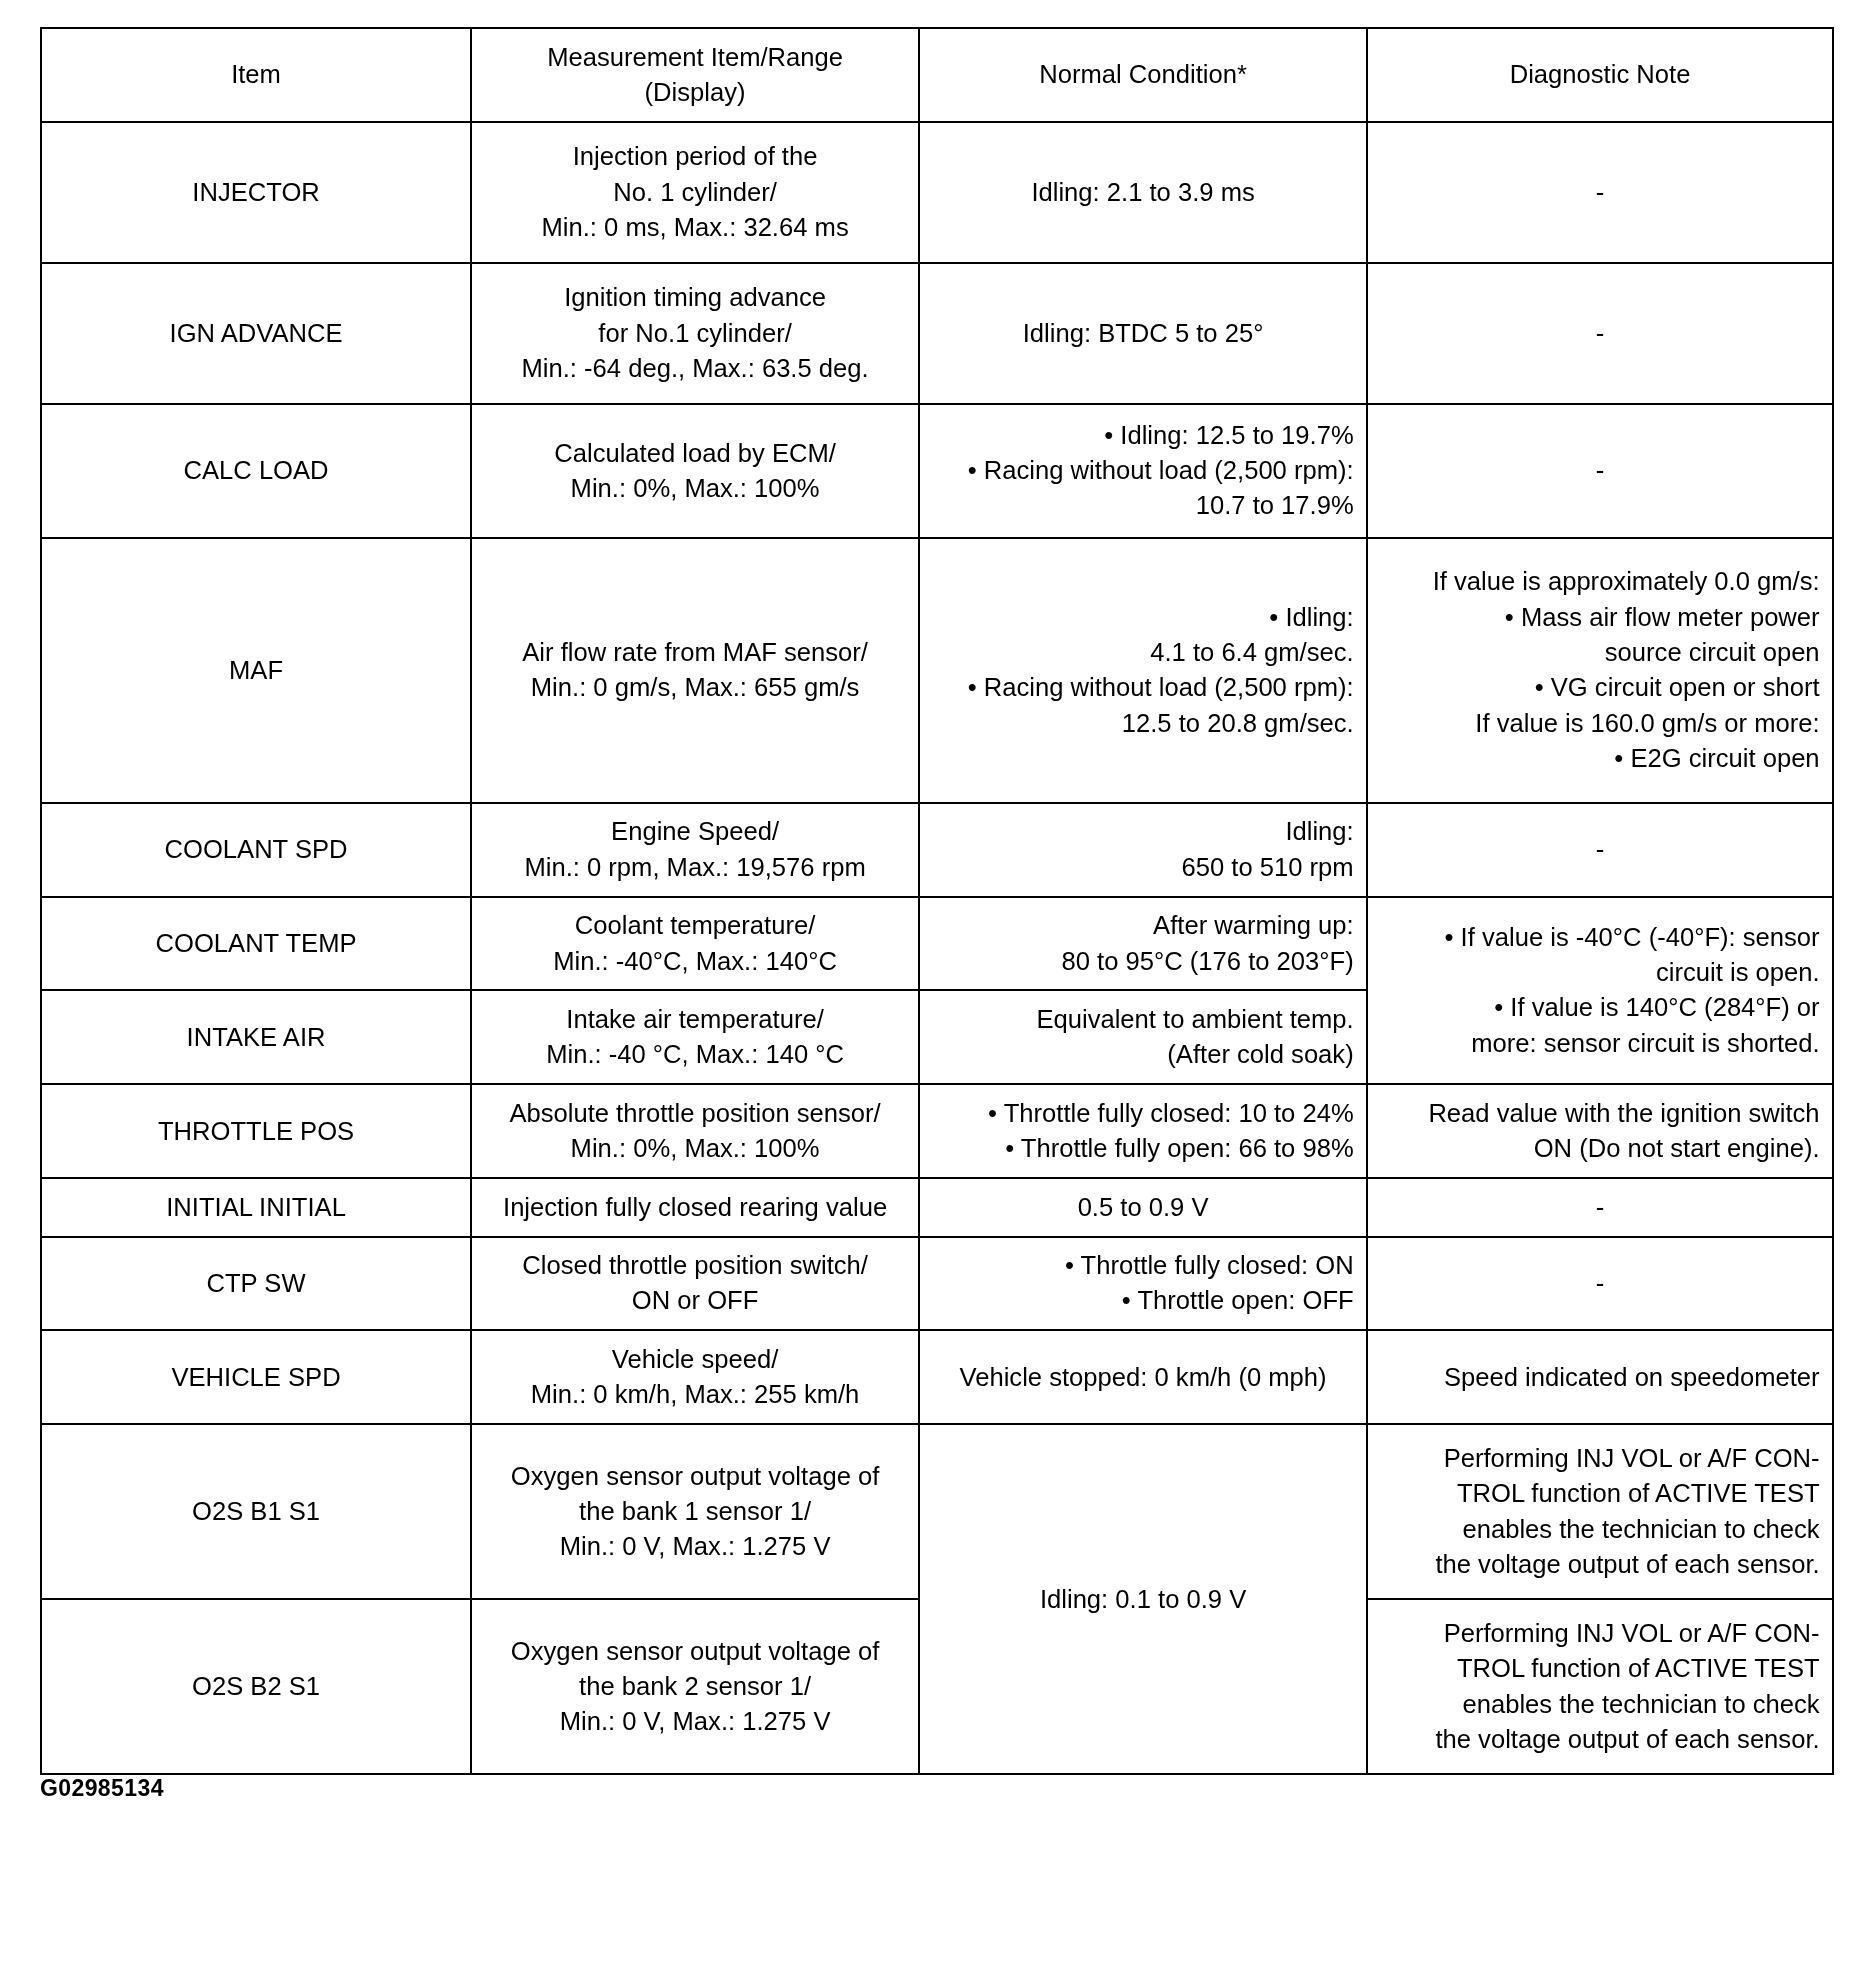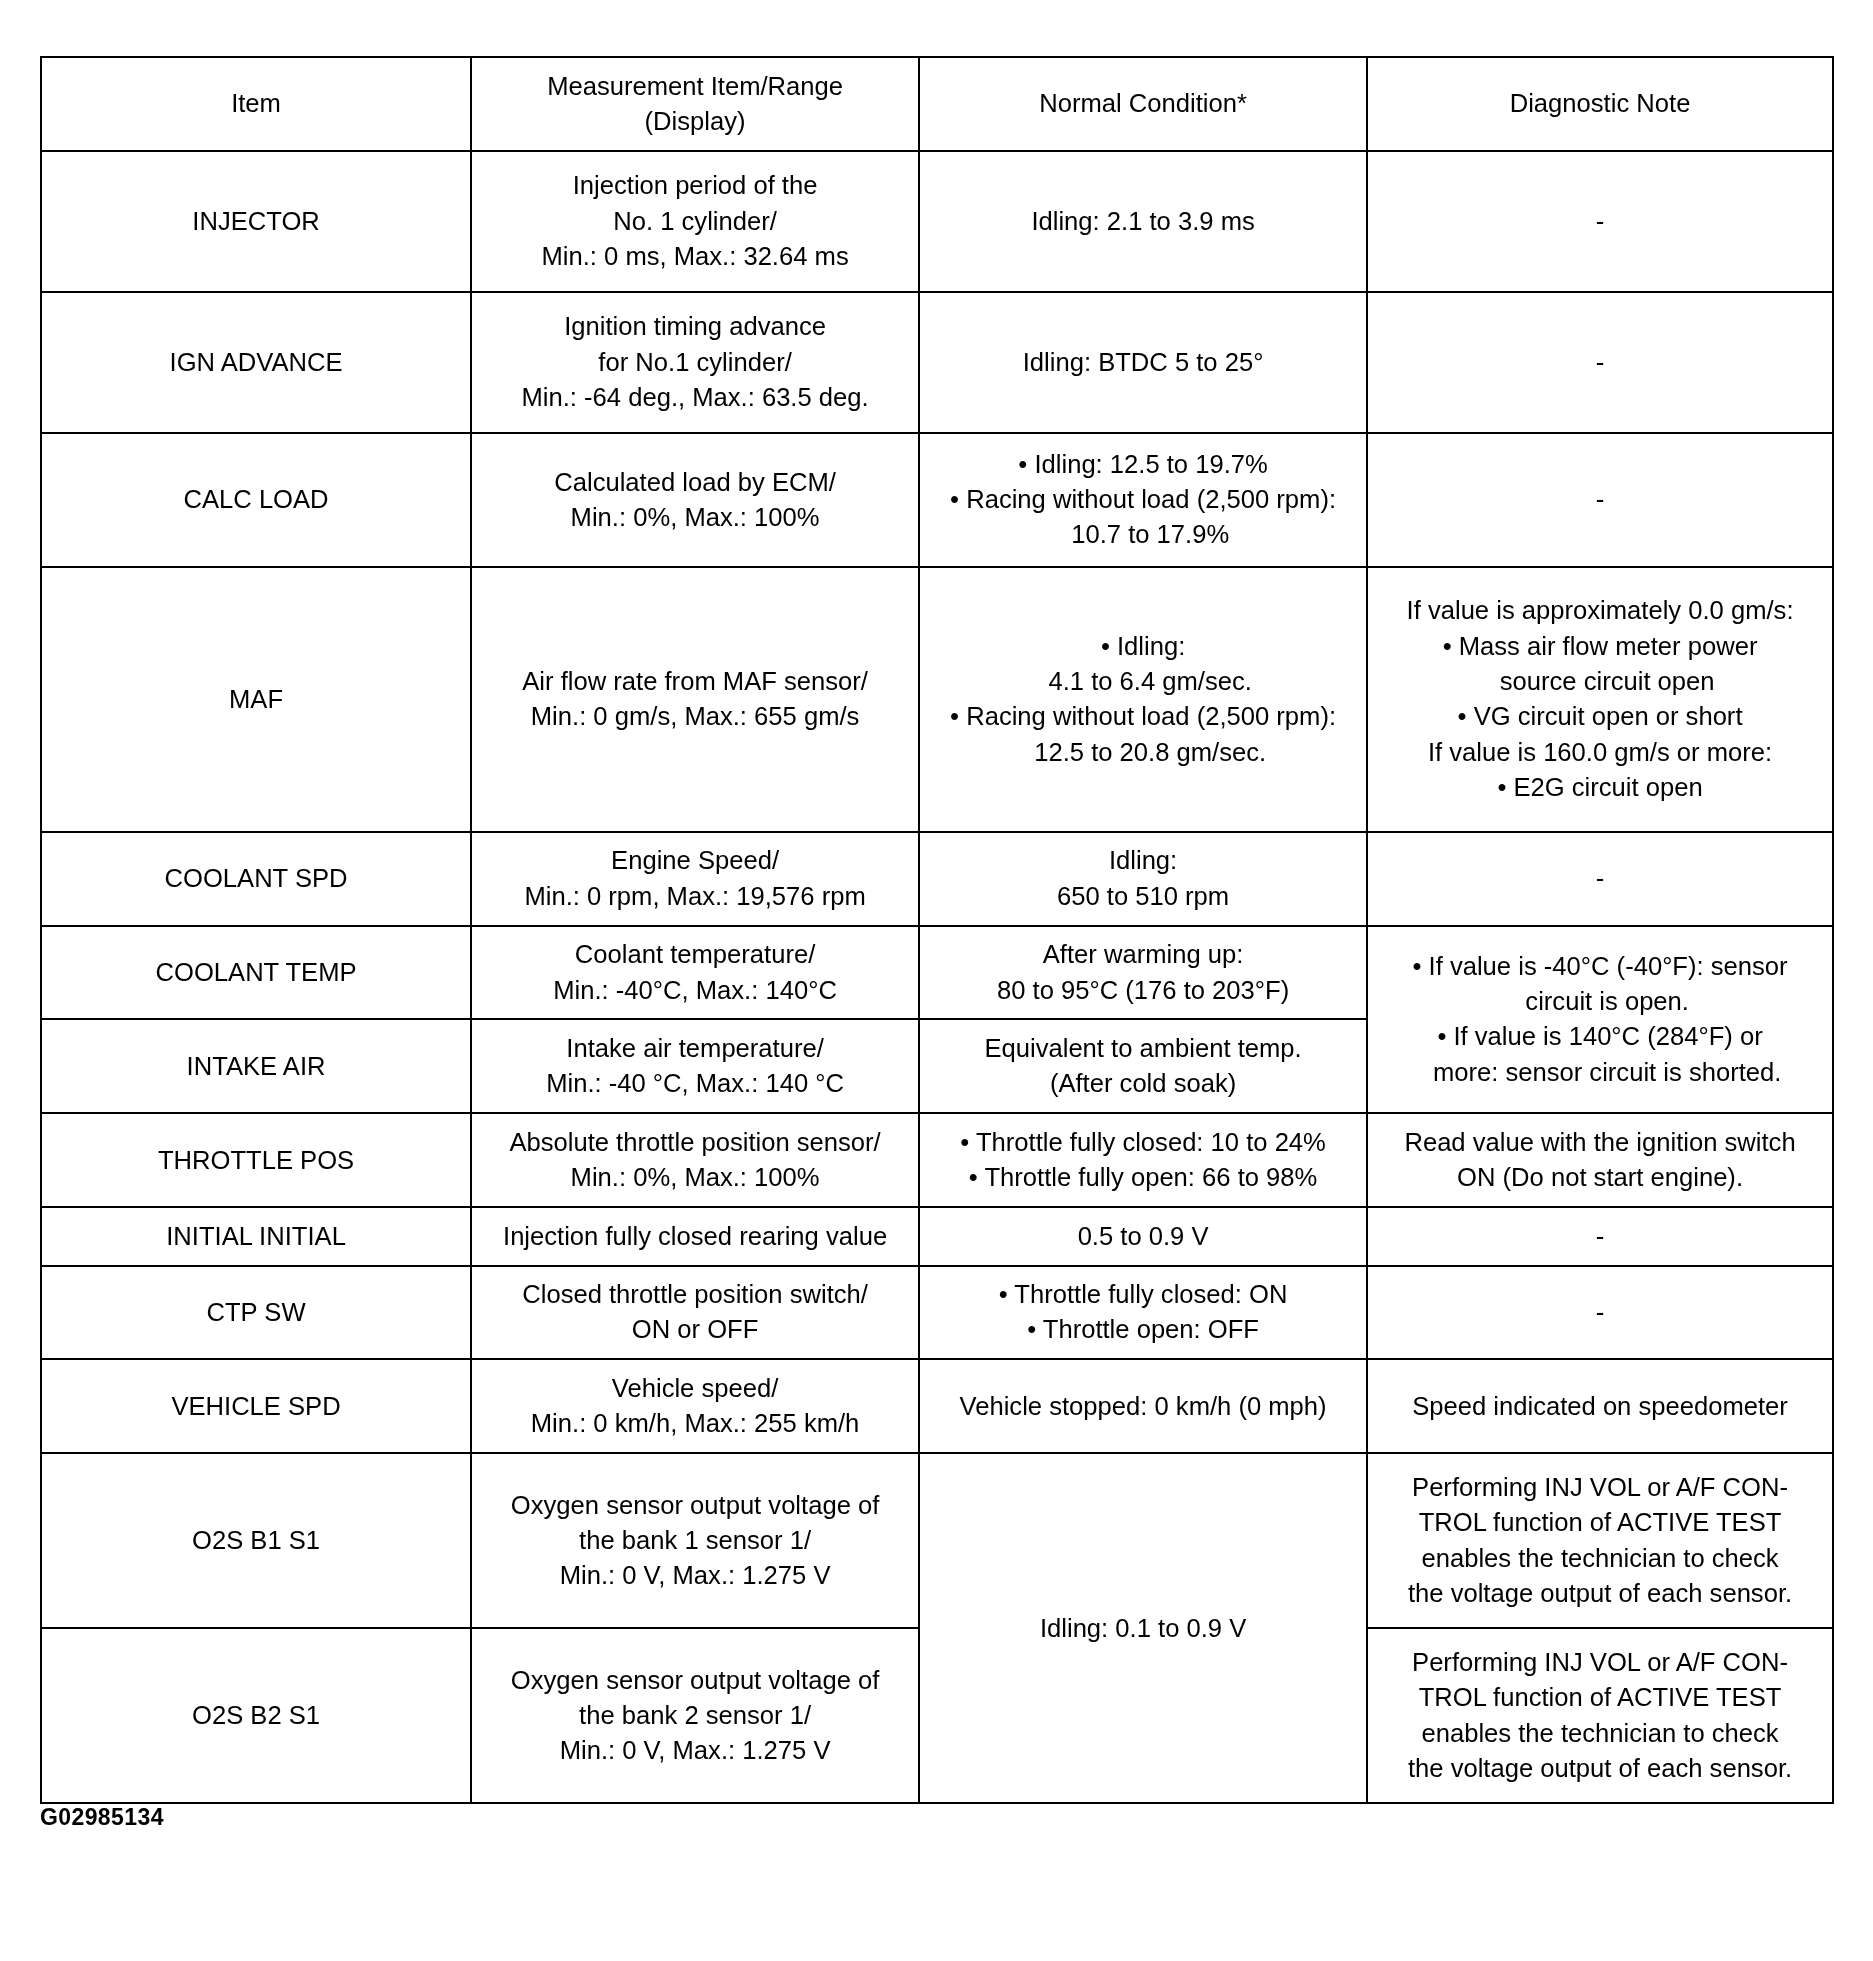--- a/index.html
+++ b/index.html
@@ -8,41 +8,41 @@
     background: #ffffff;
     font-family: "Liberation Sans", "DejaVu Sans", sans-serif;
     color: #000000;
   }
   .page {
     width: 1874px;
     height: 1961px;
     background: #ffffff;
     position: relative;
     box-sizing: border-box;
-    padding: 56px 40px 0 40px;
+    padding: 27px 40px 0 40px;
   }
   table.data-table {
     border-collapse: collapse;
     width: 1794px;
     table-layout: fixed;
   }
   table.data-table th,
   table.data-table td {
     border: 2.6px solid #000000;
     font-size: 25.6px;
     line-height: 1.38;
     font-weight: normal;
     vertical-align: middle;
     padding: 10.6px 12.4px;
     white-space: pre-wrap;
     box-sizing: border-box;
     overflow: hidden;
   }
   .c { text-align: center; }
-  .l { text-align: center; }
+  .l { text-align: right; }
   .footer-code {
     font-size: 23px;
     font-weight: 600;
     letter-spacing: 0.4px;
   }
 </style>
 </head>
 <body>
 
 <div class="page">

